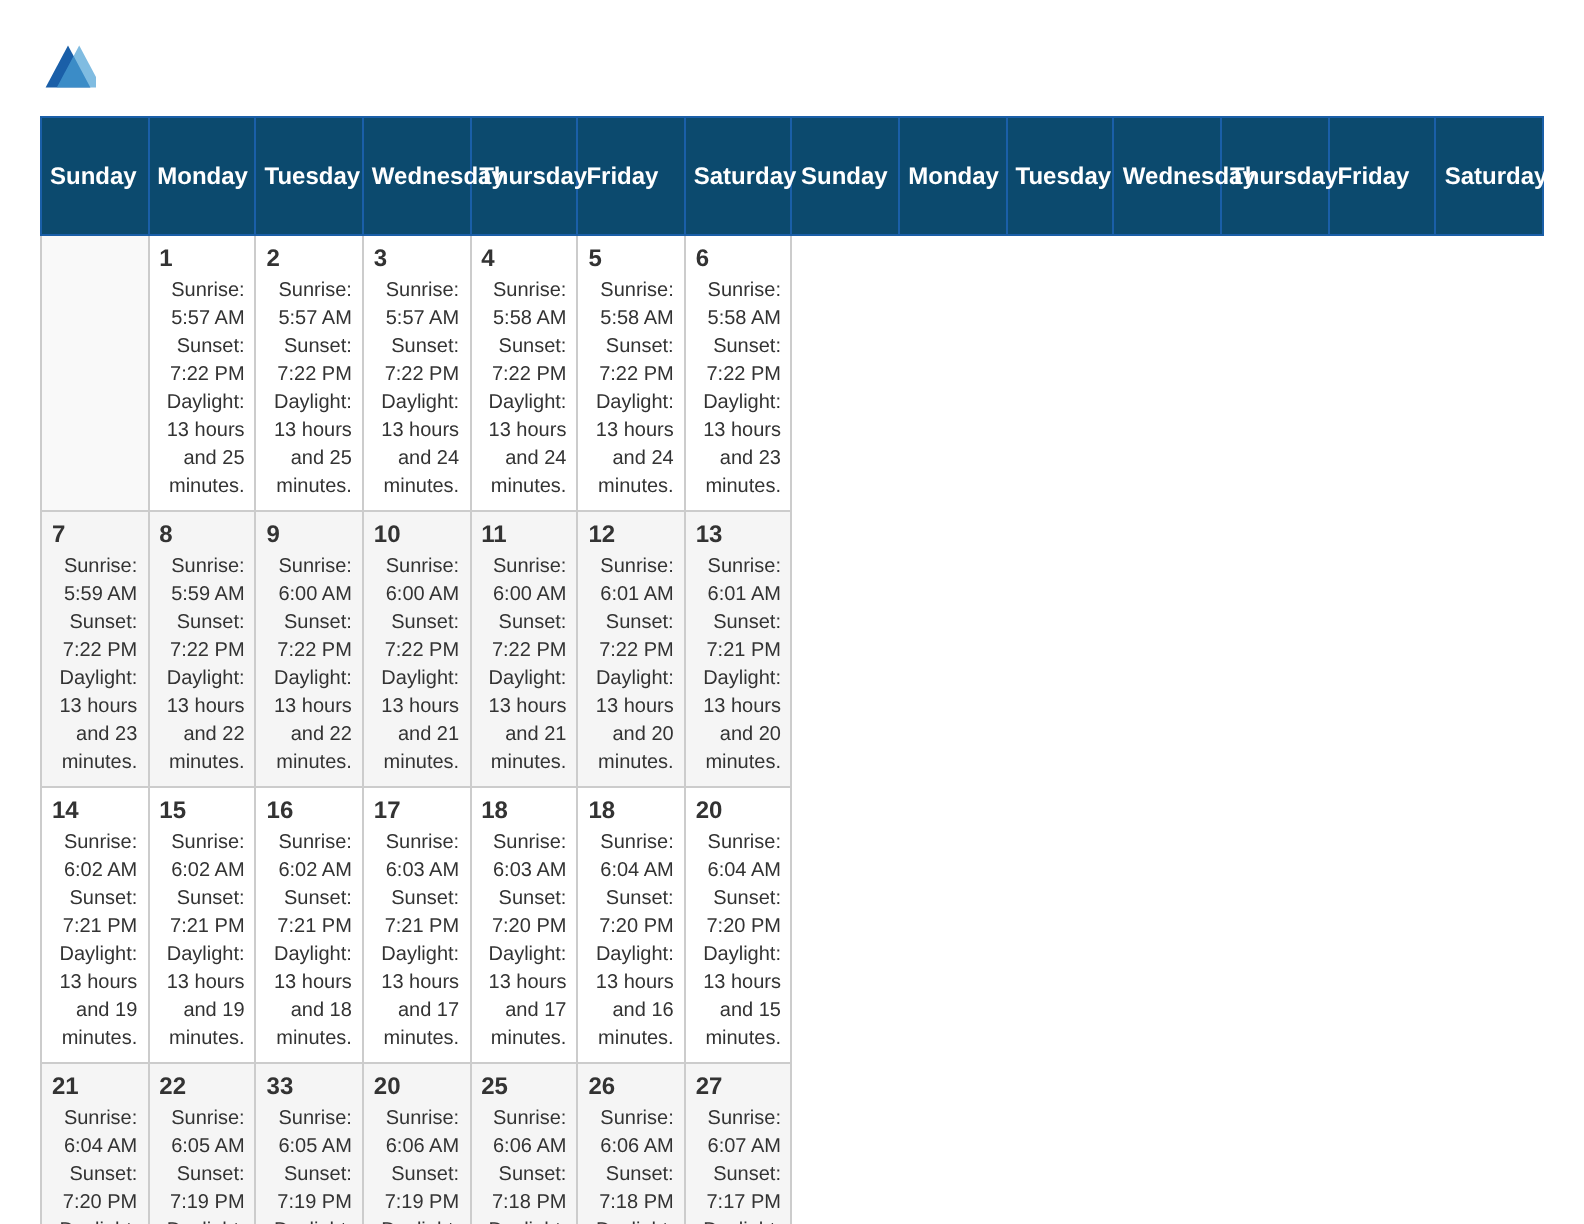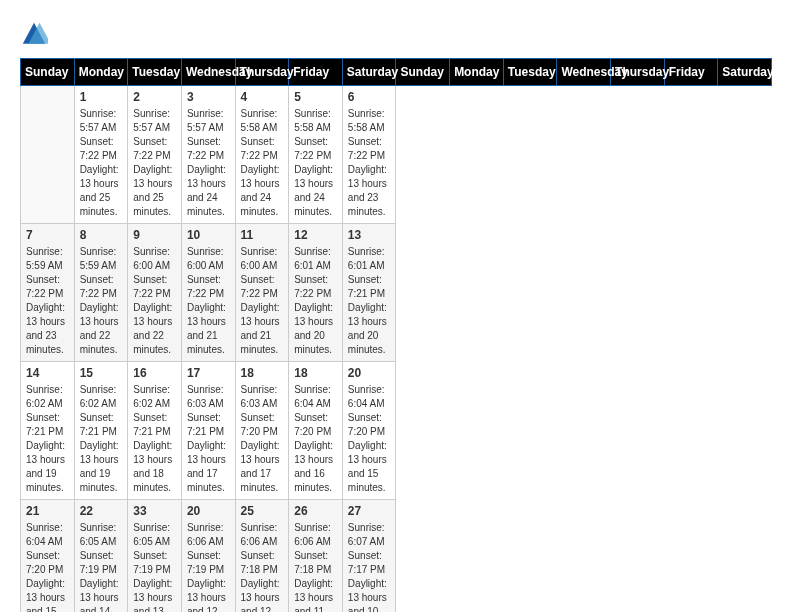--- a/index.html
+++ b/index.html
@@ -46,25 +46,25 @@
     .location-title {
       font-size: 16px;
       color: #444;
     }
     table {
       width: 100%;
       border-collapse: collapse;
       table-layout: fixed;
     }
     th {
-      background-color: #000000;
+      background-color: #0c4a6e;
       color: #fff;
       font-size: 12px;
       font-weight: bold;
-      padding: 6px 4px;
+      padding: 22px 4px;
       text-align: left;
       border: 1px solid #1a5fa8;
     }
     td {
       border: 1px solid #ccc;
       vertical-align: top;
       padding: 4px 5px;
       font-size: 10px;
       color: #333;
       height: 90px;
@@ -76,20 +76,21 @@
     .day-number {
       font-weight: bold;
       font-size: 12px;
       margin-bottom: 3px;
       display: block;
     }
     .cell-text {
       font-size: 10px;
       line-height: 1.4;
       color: #333;
+      text-align: right;
     }
     tr:nth-child(even) td {
       background: #f5f5f5;
     }
     tr:nth-child(even) td.empty {
       background: #f0f0f0;
     }
   </style>
 </head>
 <body>

